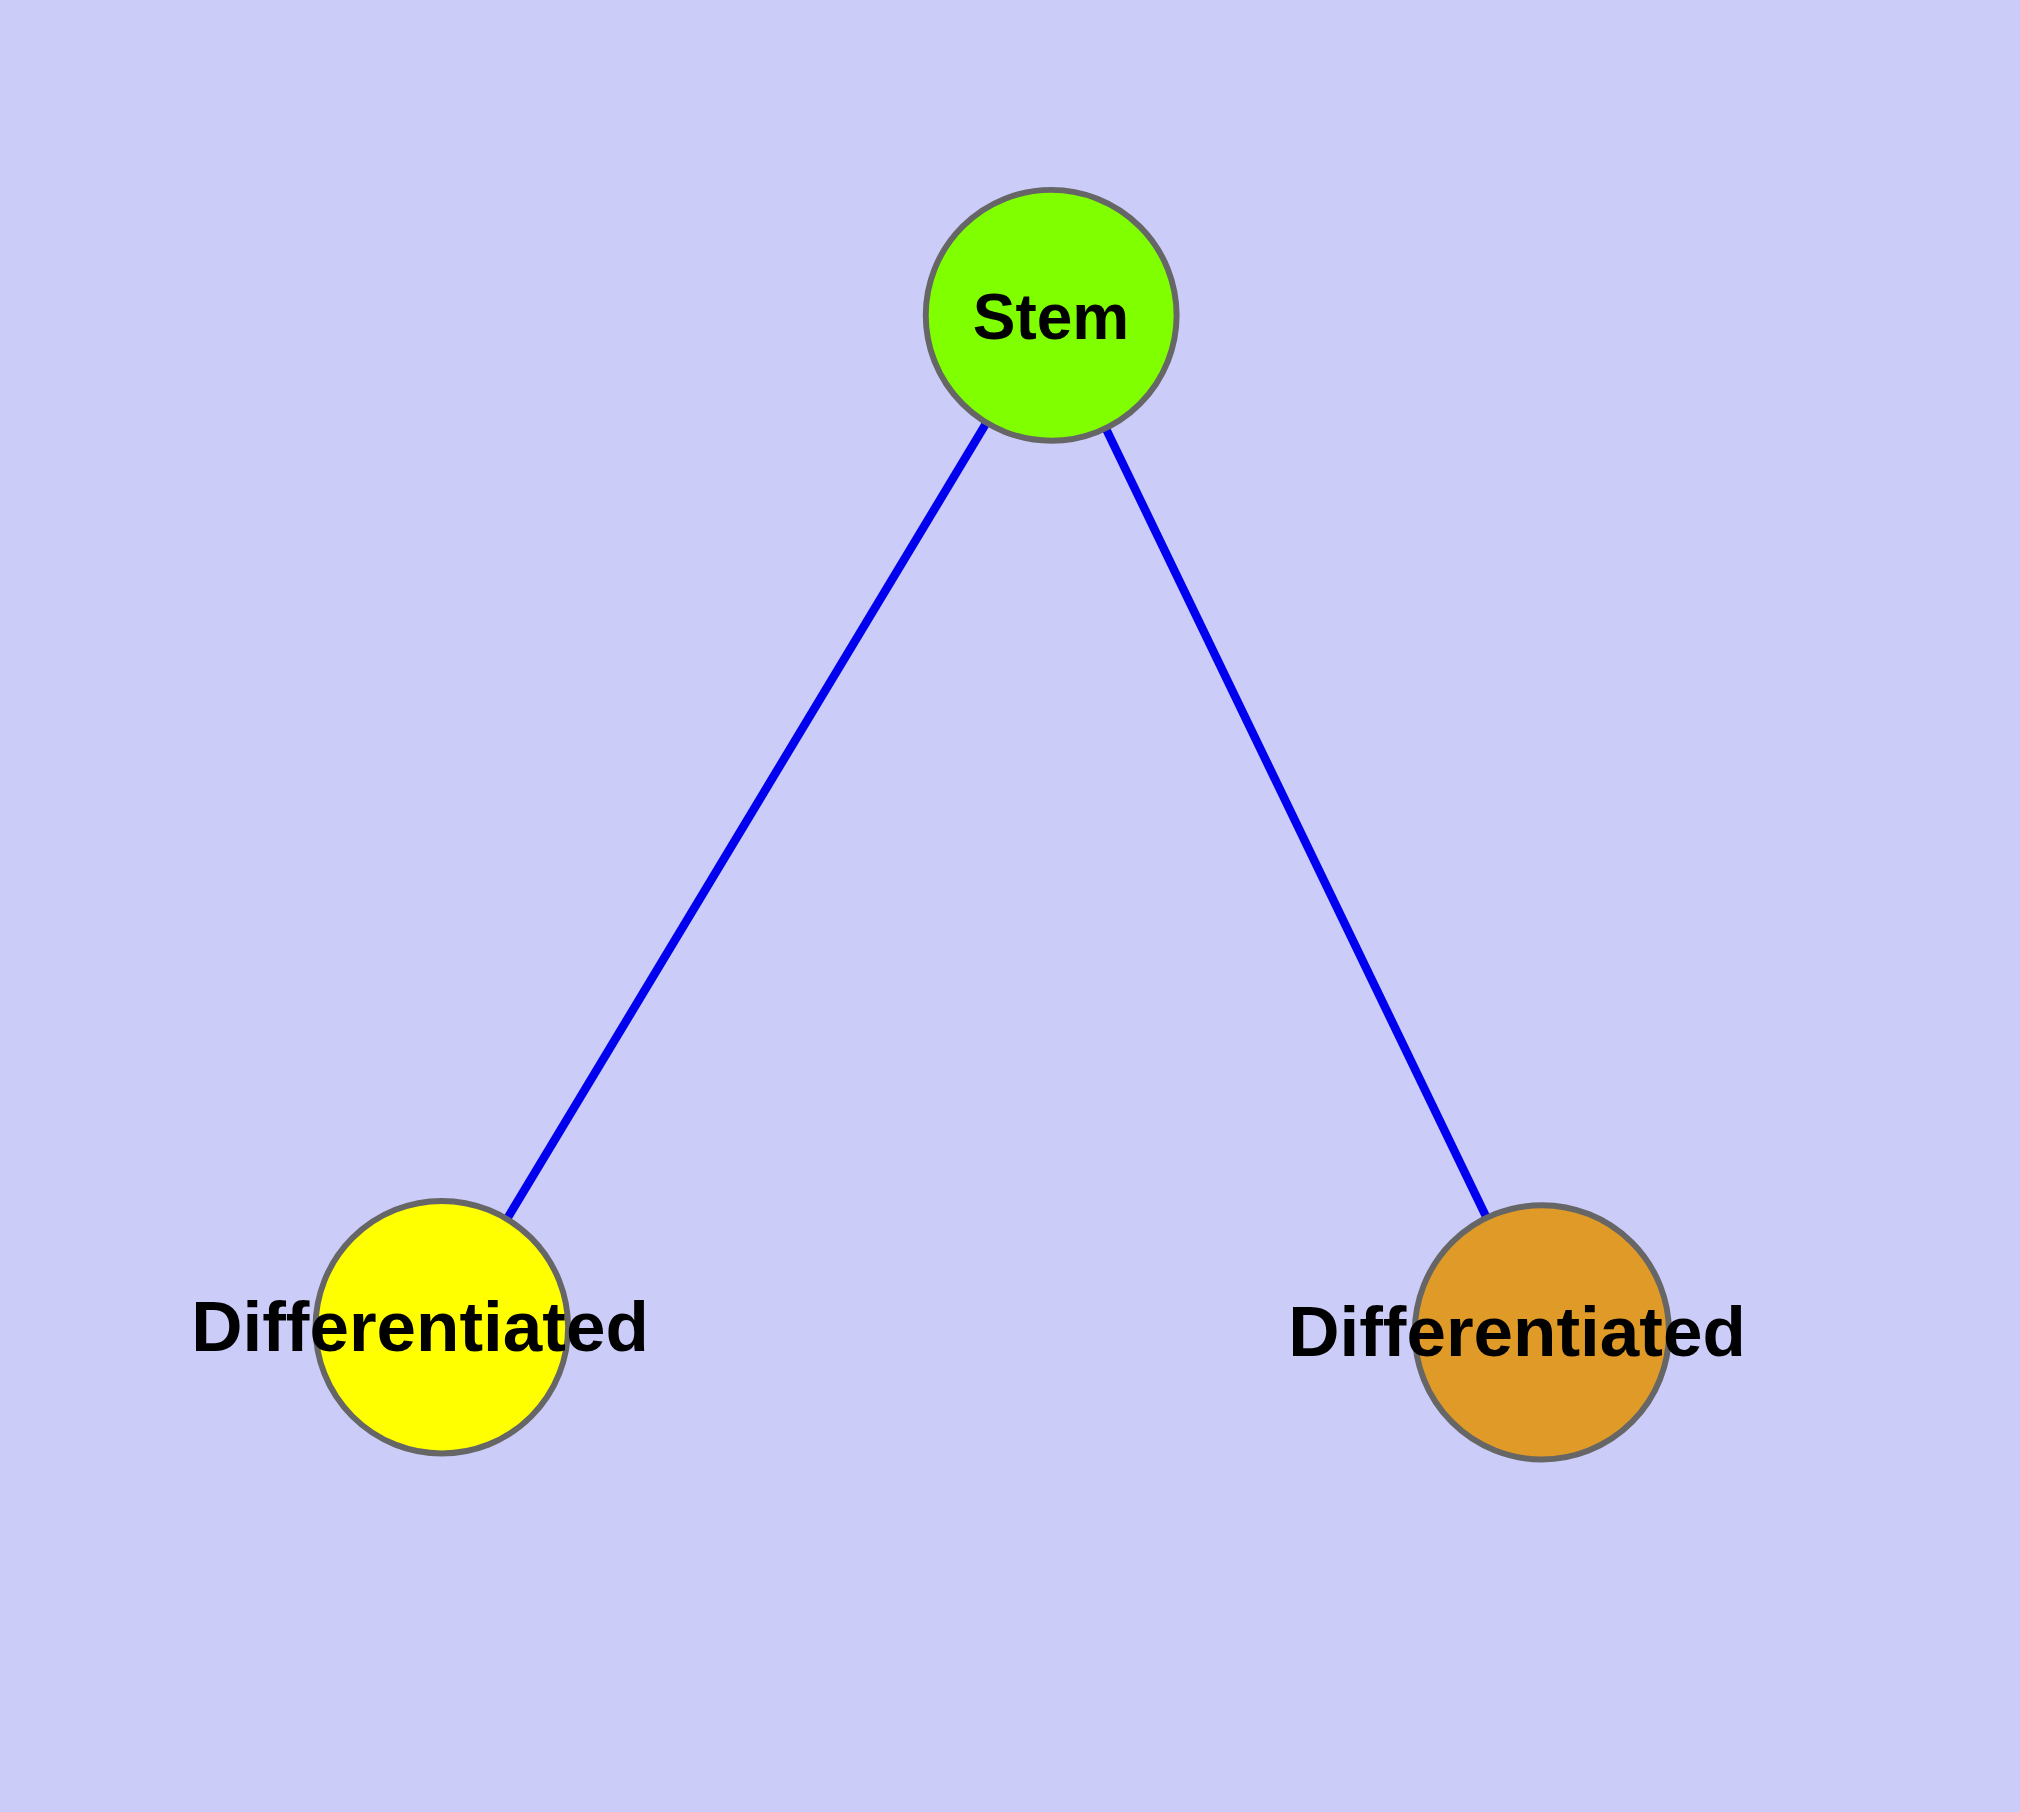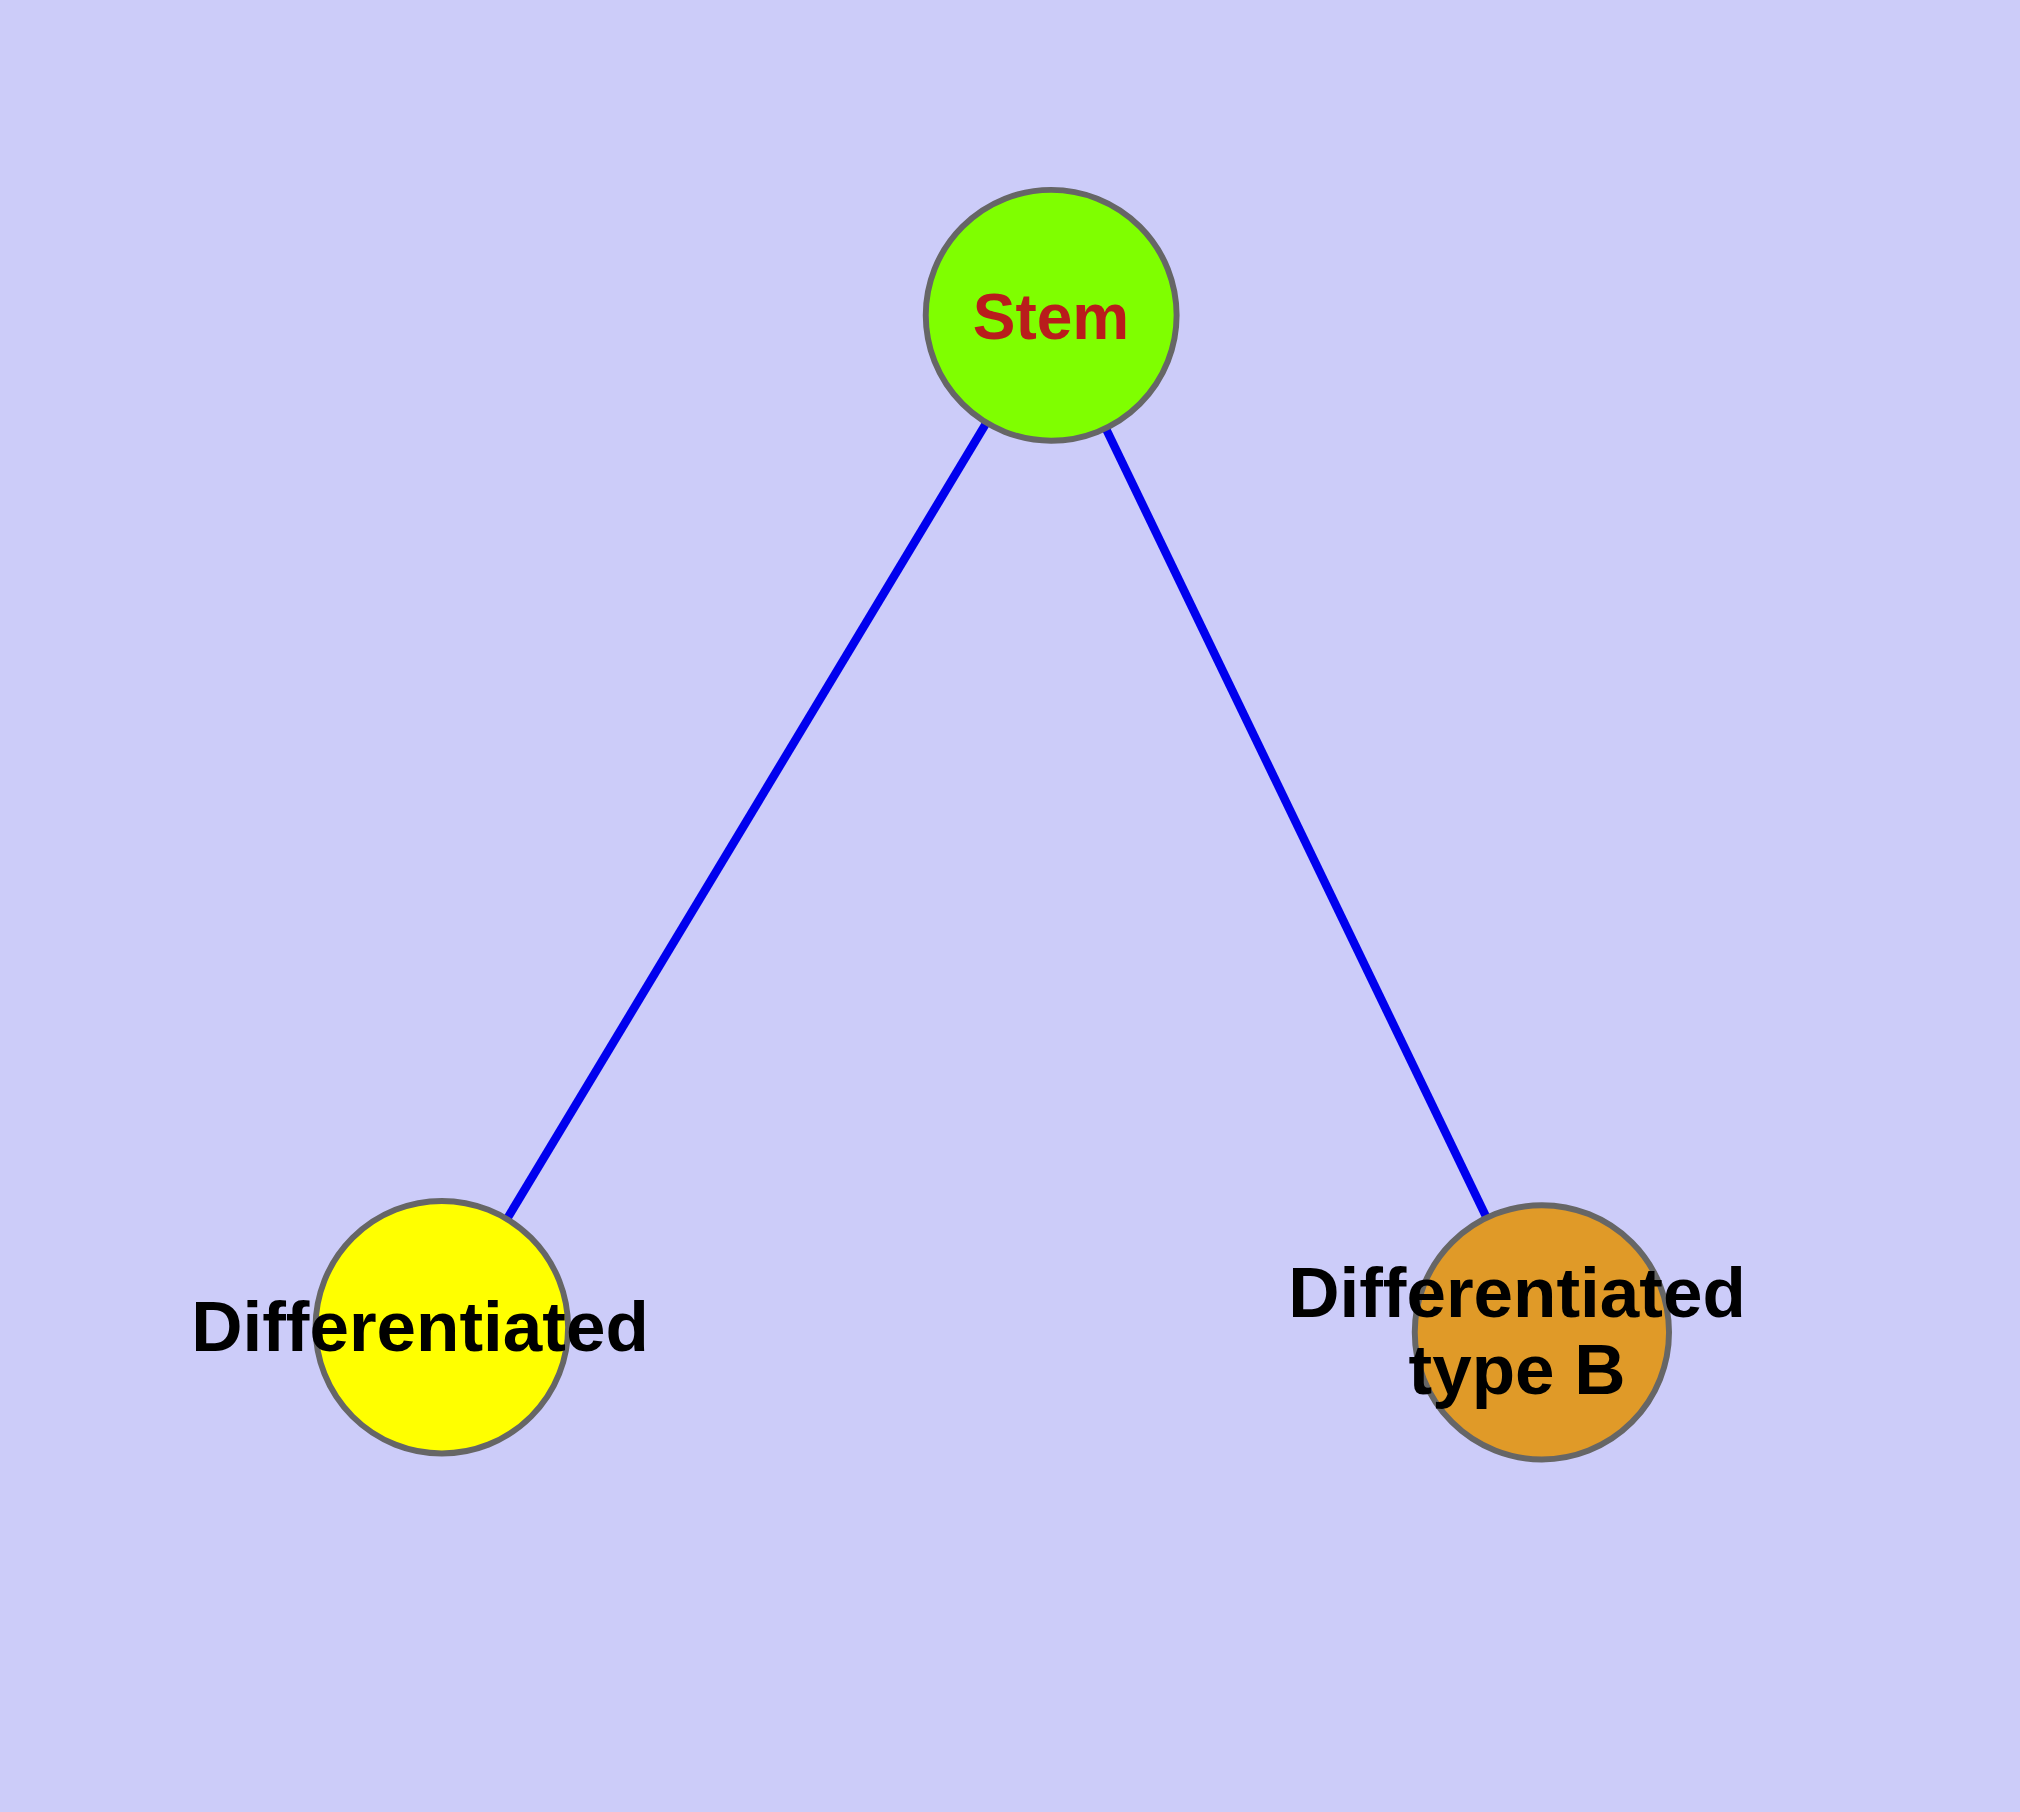--- a/index.html
+++ b/index.html
@@ -51,19 +51,19 @@
         <line x1="1305.1840233660796" y1="507.09642148410296" x2="1752.9468563223727" y2="1435.102292896109" stroke="#0000ee" stroke-width="10" stroke-linecap="butt"></line>
       </g>
     <g id="nodes-layer">
         <circle cx="1240" cy="372" r="148" fill="#7fff00" stroke="#666666" stroke-width="7"></circle>
         <circle cx="521" cy="1566" r="149" fill="#ffff00" stroke="#666666" stroke-width="7"></circle>
         <circle cx="1819" cy="1572" r="150" fill="#e09a28" stroke="#666666" stroke-width="7"></circle>
       </g>
   </svg>
 
   <div id="labels-layer">
-      <div class="node-label label-stem" style="left: 1051px; top: 318px; font-size: 64px; color: #b91c1c;"><div>Stem</div></div>
+      <div class="node-label label-stem" style="left: 1051px; top: 318px; font-size: 64px; color: #000000;"><div>Stem</div></div>
       <div class="node-label label-diff" style="left: 420px; top: 1327px; font-size: 71px; color: rgb(0, 0, 0);"><div>Differentiated</div></div>
-      <div class="node-label label-diff" style="left: 1517px; top: 1332px; font-size: 71px; color: rgb(0, 0, 0);"><div>Differentiated</div><div>type B</div></div>
+      <div class="node-label label-diff" style="left: 1517px; top: 1332px; font-size: 71px; color: rgb(0, 0, 0);"><div>Differentiated</div></div>
     </div>
 
 </div>
 
 
 </body></html>

